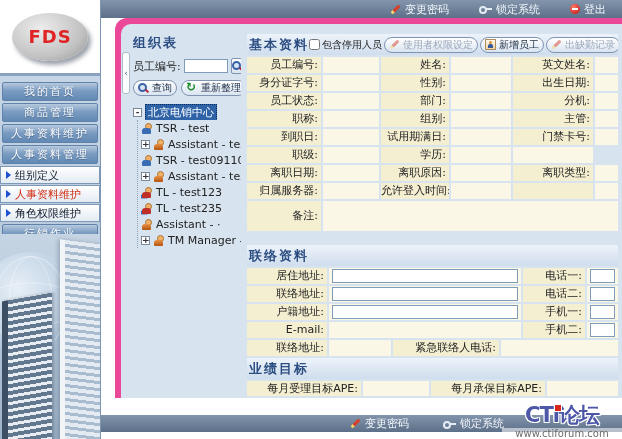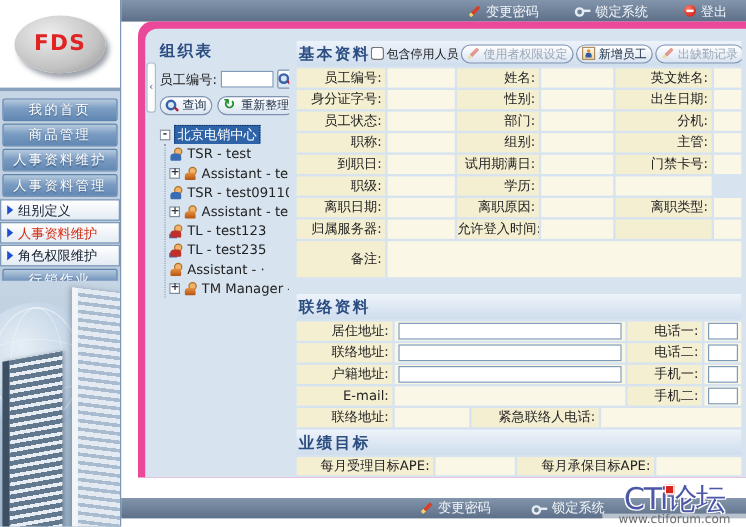--- a/index.html
+++ b/index.html
@@ -141,21 +141,21 @@
   .statusbar{position:absolute;left:0;right:0;top:398px;height:17px;
     background:linear-gradient(180deg,#fafcfe,#dde6ef);border-top:1px solid #fff;
     display:flex;align-items:center;gap:4px;padding-left:8px;color:#222}
   .cc-in{width:84px;height:12px}
   .bottombar{position:absolute;left:0;right:0;top:415px;height:17px;
     background:linear-gradient(180deg,#8395ab,#5d7089);
     display:flex;align-items:center;justify-content:flex-end;gap:34px;padding-right:118px}
 
   
   .wm{position:absolute;right:0;bottom:0;width:120px;text-align:center;z-index:50}
-  .wm-logo{position:relative;font-size:25px;font-weight:normal;letter-spacing:-1px;color:#4c57a8;line-height:25px;
+  .wm-logo{position:relative;font-size:21px;font-weight:bold;letter-spacing:-1px;color:#4c57a8;line-height:25px;
     text-shadow:1px 1px 0 #fff,-1px -1px 0 #fff,1px -1px 0 #fff,-1px 1px 0 #fff}
   .wm-sq{position:absolute;left:52px;top:1px;width:8px;height:8px;background:#d9261c;border:1px solid #fff}
   .wm-url{font-size:10px;color:#6b6b6b;background:rgba(255,255,255,.55);line-height:11px}
 </style>
 </head>
 <body>
 
 <div class="app">
 
   <div class="sidebar">

